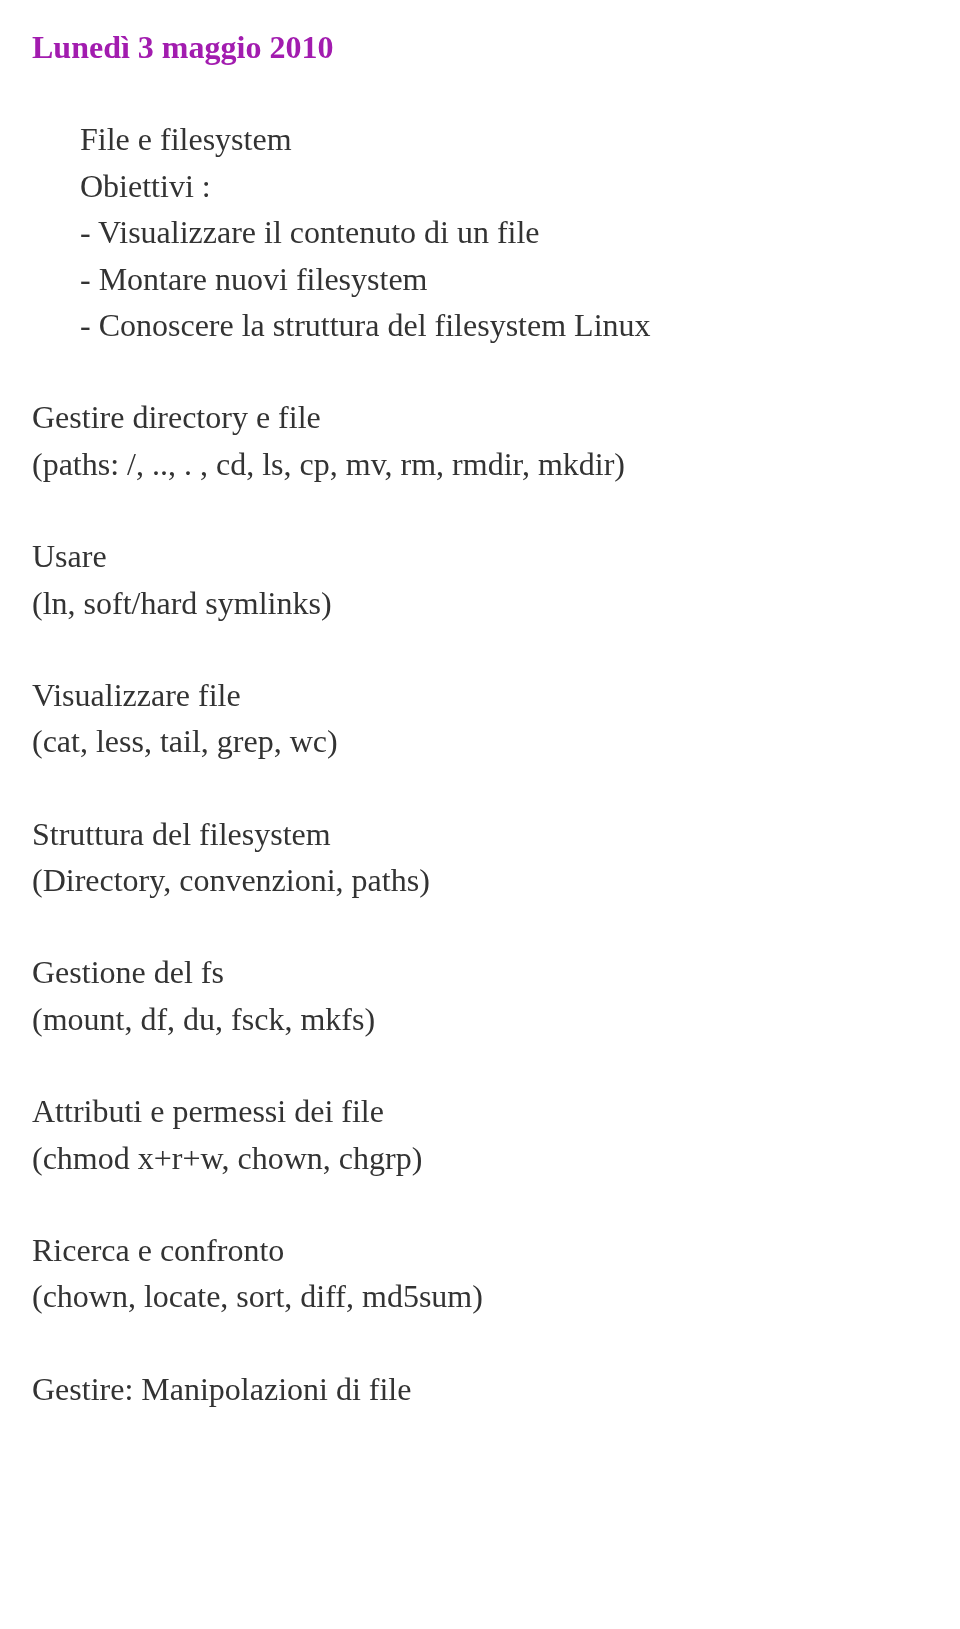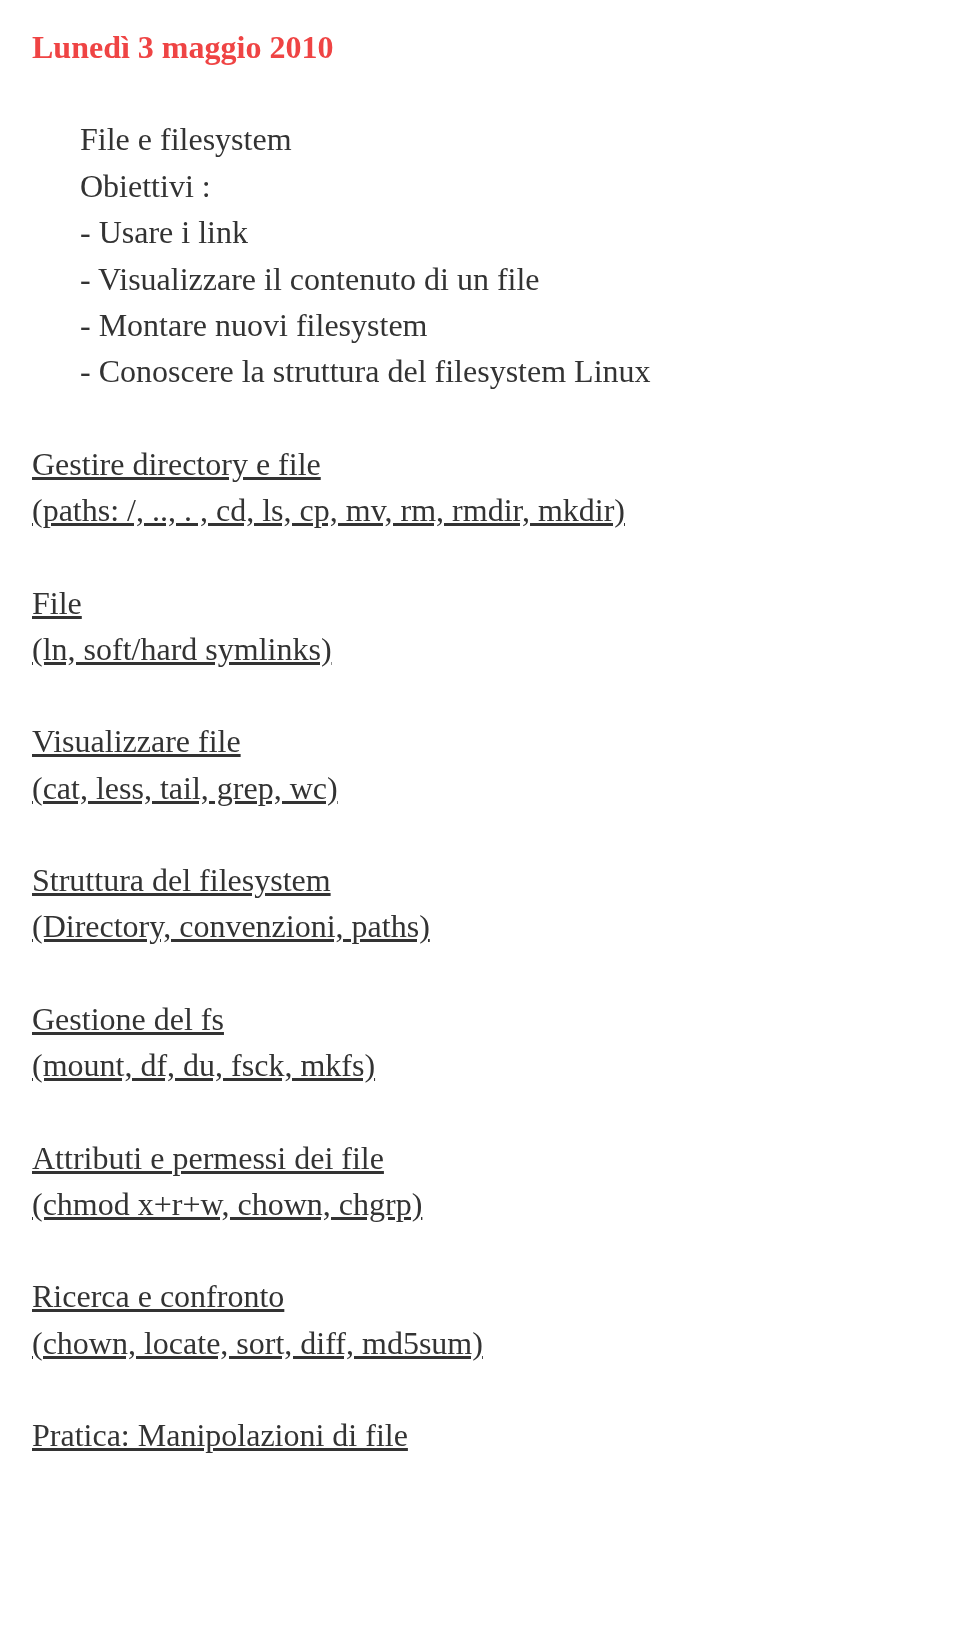--- a/index.html
+++ b/index.html
@@ -12,54 +12,52 @@
     color: #333333;
     font-size: 32px;
     line-height: 1.45;
   }
   .page {
     padding: 24px 32px 0 32px;
   }
   .title {
     font-weight: bold;
     margin-bottom: 46px;
-    color: #ef4444;
+    color: #a21caf;
   }
   .intro {
     margin-bottom: 46px;
     margin-left: 48px;
   }
   .block {
     margin-bottom: 46px;
-    text-decoration: underline;
   }
 </style>
 </head>
 <body>
 
 <div class="page">
 
   <div class="title">Lunedì 3 maggio 2010</div>
 
   <div class="intro">
     <div>File e filesystem</div>
     <div>Obiettivi :</div>
-    <div>- Usare i link</div>
     <div>- Visualizzare il contenuto di un file</div>
     <div>- Montare nuovi filesystem</div>
     <div>- Conoscere la struttura del filesystem Linux</div>
   </div>
 
   <div class="block">
     <div>Gestire directory e file</div>
     <div>(paths: /, .., . , cd, ls, cp, mv, rm, rmdir, mkdir)</div>
   </div>
 
   <div class="block">
-    <div>File</div>
+    <div>Usare</div>
     <div>(ln, soft/hard symlinks)</div>
   </div>
 
   <div class="block">
     <div>Visualizzare file</div>
     <div>(cat, less, tail, grep, wc)</div>
   </div>
 
   <div class="block">
     <div>Struttura del filesystem</div>
@@ -75,16 +73,16 @@
     <div>Attributi e permessi dei file</div>
     <div>(chmod x+r+w, chown, chgrp)</div>
   </div>
 
   <div class="block">
     <div>Ricerca e confronto</div>
     <div>(chown, locate, sort, diff, md5sum)</div>
   </div>
 
   <div class="block">
-    <div>Pratica: Manipolazioni di file</div>
+    <div>Gestire: Manipolazioni di file</div>
   </div>
 
 </div>
 
 </body></html>

